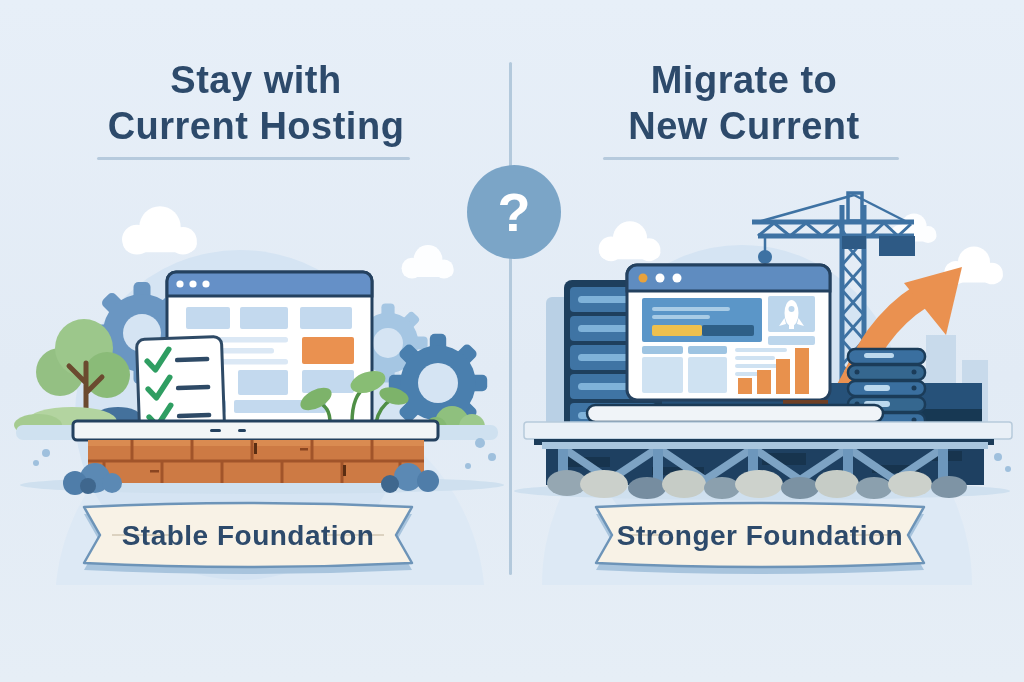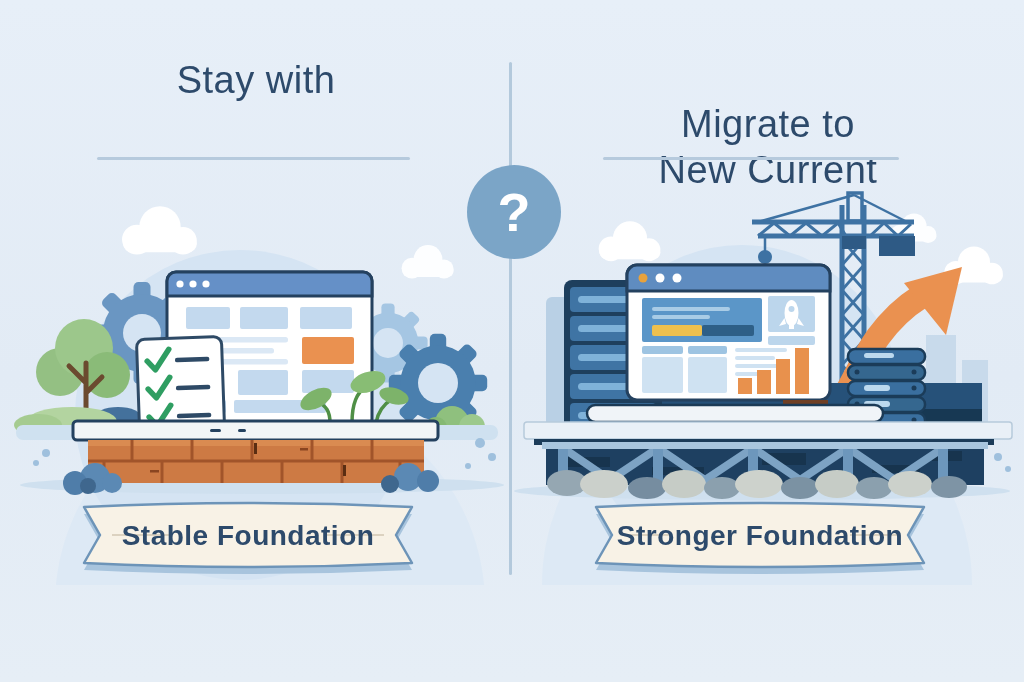--- a/index.html
+++ b/index.html
@@ -3,24 +3,24 @@
 <meta charset="utf-8">
 <style>
   html,body{margin:0;padding:0;background:#cfd9e4;}
   .stage{
     position:relative;width:1024px;height:682px;overflow:hidden;
     background:linear-gradient(180deg,#e7eff8 0%,#e2ebf5 55%,#e6eef6 100%);
     font-family:"Liberation Sans",sans-serif;
   }
   .title{
     position:absolute;top:57px;width:512px;text-align:center;
-    color:#2d4a6b;font-weight:normal;font-size:38px;line-height:46px;letter-spacing:.5px;
+    color:#2d4a6b;font-weight:bold;font-size:38px;line-height:46px;letter-spacing:.5px;
   }
   .title.left{left:0;}
-  .title.right{left:512px;margin-top:44px;}
+  .title.right{left:488px;}
   .underline{position:absolute;top:157px;height:3px;background:#b6cadd;border-radius:2px;}
   .underline.left{left:97px;width:313px;}
   .underline.right{left:603px;width:296px;}
   .divider{position:absolute;left:509px;top:62px;width:3px;height:513px;background:#b3c9dc;border-radius:2px;}
   .qcircle{
     position:absolute;left:467px;top:165px;width:94px;height:94px;border-radius:50%;
     background:#7ba5c7;display:flex;align-items:center;justify-content:center;
     color:#ffffff;font-weight:bold;font-size:54px;
   }
   .illu{position:absolute;top:185px;width:512px;height:400px;}
@@ -31,20 +31,21 @@
     fill:#2d4a6b;text-anchor:middle;letter-spacing:.5px;
   }
 </style>
 </head>
 <body>
 
 <div class="stage">
 
   <div class="title left">
     <div>Stay with</div>
+    <div>Current Hosting</div>
   </div>
   <div class="title right">
     <div>Migrate to</div>
     <div>New Current</div>
   </div>
   <div class="underline left"></div>
   <div class="underline right"></div>
 
   <div class="divider"></div>
   <div class="qcircle">

